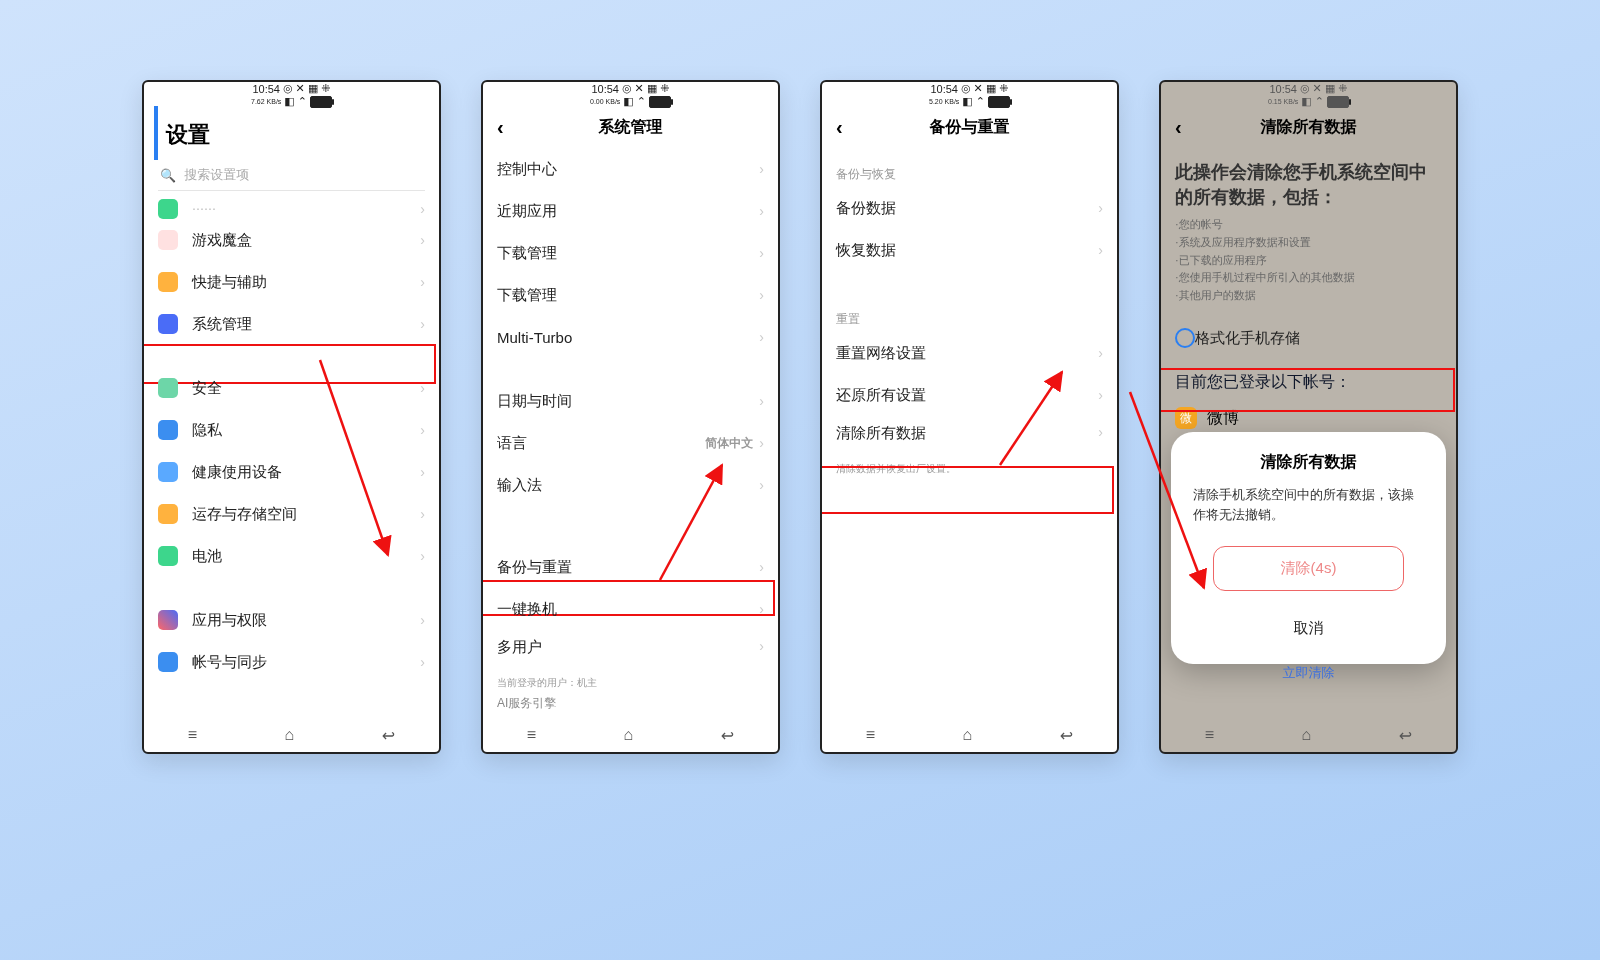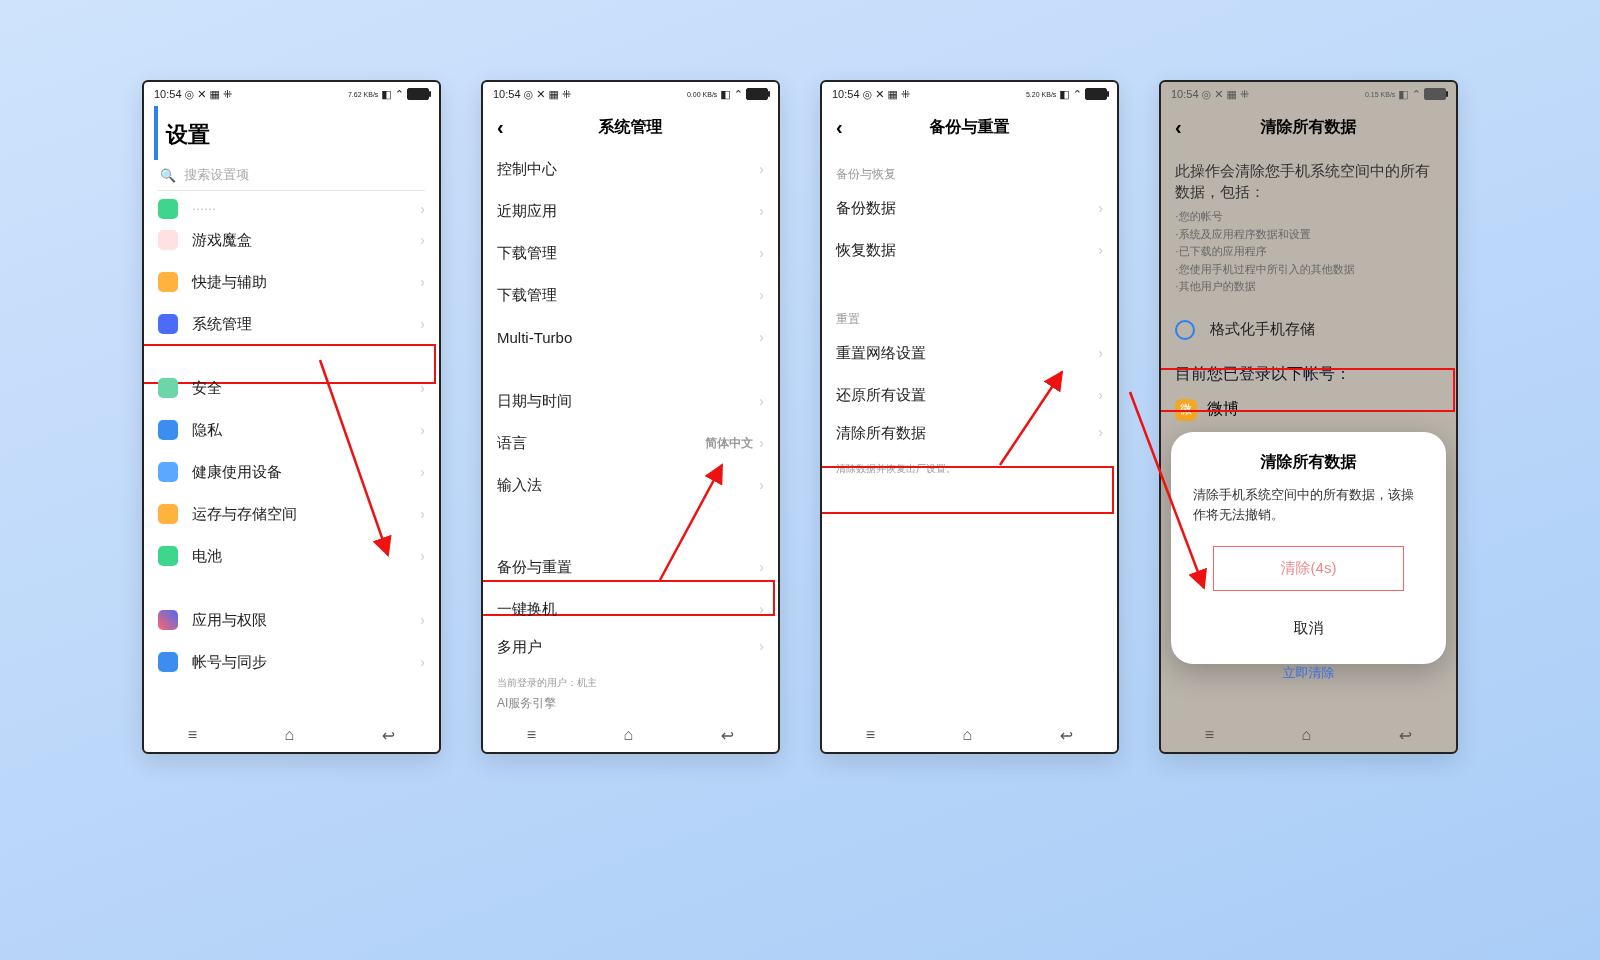--- a/index.html
+++ b/index.html
@@ -11,21 +11,21 @@
   }
   .phones{display:flex;gap:40px;justify-content:center;padding-top:80px;}
   .phone{
     width:295px;height:670px;background:#fff;border:2px solid #222;border-radius:6px;
     position:relative;overflow:hidden;display:flex;flex-direction:column;
     box-shadow:0 8px 24px rgba(0,0,0,.12);
   }
   .phone.dim{background:#bab4ab;}
   
   .statusbar{height:24px;display:flex;justify-content:space-between;align-items:center;
-    padding:0 10px;font-size:11px;color:#222;}
+    padding:0 10px;font-size:11px;color:#222;flex-direction:column;}
   .phone.dim .statusbar{color:#444;}
   .sb-left,.sb-right{display:flex;align-items:center;gap:3px;}
   .sb-ico{display:inline-block;}
   .batt{display:inline-block;width:20px;height:10px;border:1px solid #222;border-radius:2px;position:relative;background:#222;}
   .batt:after{content:"";position:absolute;right:-3px;top:2px;width:2px;height:6px;background:#222;border-radius:1px;}
   .tiny{font-size:7px;line-height:7px;text-align:right;}
   
   .content{flex:1;overflow:hidden;position:relative;padding:0 14px;}
   .phone.dim .content{padding:0;}
   .title-row{display:flex;align-items:center;height:42px;position:relative;}
@@ -41,36 +41,36 @@
   .row .val{font-size:12px;color:#999;margin-right:6px;font-weight:bold;}
   .chev{color:#ccc;font-size:14px;}
   .section{font-size:12px;color:#999;padding:18px 0 4px;}
   .gap{height:22px;}
   .hl{position:absolute;border:2px solid #e11;pointer-events:none;box-sizing:border-box;}
   
   .navbar{height:34px;border-top:0 solid #eee;display:flex;justify-content:space-around;align-items:center;}
   .navbtn{color:#555;}
   
   .p4-pad{padding:0 14px;}
-  .warn-title{font-size:15px;font-weight:400;color:#222;padding:12px 0 6px;line-height:1.4;}
+  .warn-title{font-size:18px;font-weight:700;color:#222;padding:12px 0 6px;line-height:1.4;}
   .phone.dim .warn-title{color:#333;}
   .bullets{font-size:11px;color:#666;line-height:1.6;padding-bottom:10px;}
   .note{font-size:11px;color:#666;line-height:1.5;padding-bottom:8px;}
-  .radio-row{display:flex;align-items:center;height:48px;gap:15px;}
+  .radio-row{display:flex;align-items:center;height:48px;gap:0;}
   .radio{width:16px;height:16px;border:2px solid #2a7ff2;border-radius:50%;}
   .radio-label{font-size:15px;color:#222;}
   .logged{font-size:16px;color:#0f172a;padding:10px 0;}
   .acct{display:flex;align-items:center;gap:10px;height:30px;}
   .acct-ico{width:22px;height:22px;border-radius:6px;background:#f5a623;display:flex;align-items:center;justify-content:center;color:#fff;font-size:12px;}
   
   .dialog{position:absolute;left:10px;right:10px;bottom:54px;background:#fff;border-radius:22px;
     padding:20px 22px 14px;box-shadow:0 8px 30px rgba(0,0,0,.25);}
   .dlg-title{text-align:center;font-size:16px;font-weight:600;margin-bottom:12px;}
   .dlg-body{font-size:13px;color:#333;line-height:1.5;margin-bottom:22px;}
-  .dlg-btn{text-align:center;padding:12px 12px;font-size:15px;}
+  .dlg-btn{text-align:center;padding:12px 12px;font-size:15px;border-radius:12px;}
   .dlg-clear{color:#e88;border:1.5px solid #e66;margin:0 20px 16px;}
   .dlg-cancel{color:#222;}
   .below-dlg{position:absolute;left:0;right:0;bottom:36px;text-align:center;font-size:13px;color:#3b6fe0;}
   
   svg.arrows{position:absolute;inset:0;pointer-events:none;}
 </style>
 </head>
 <body>
 
 <div class="phones">

